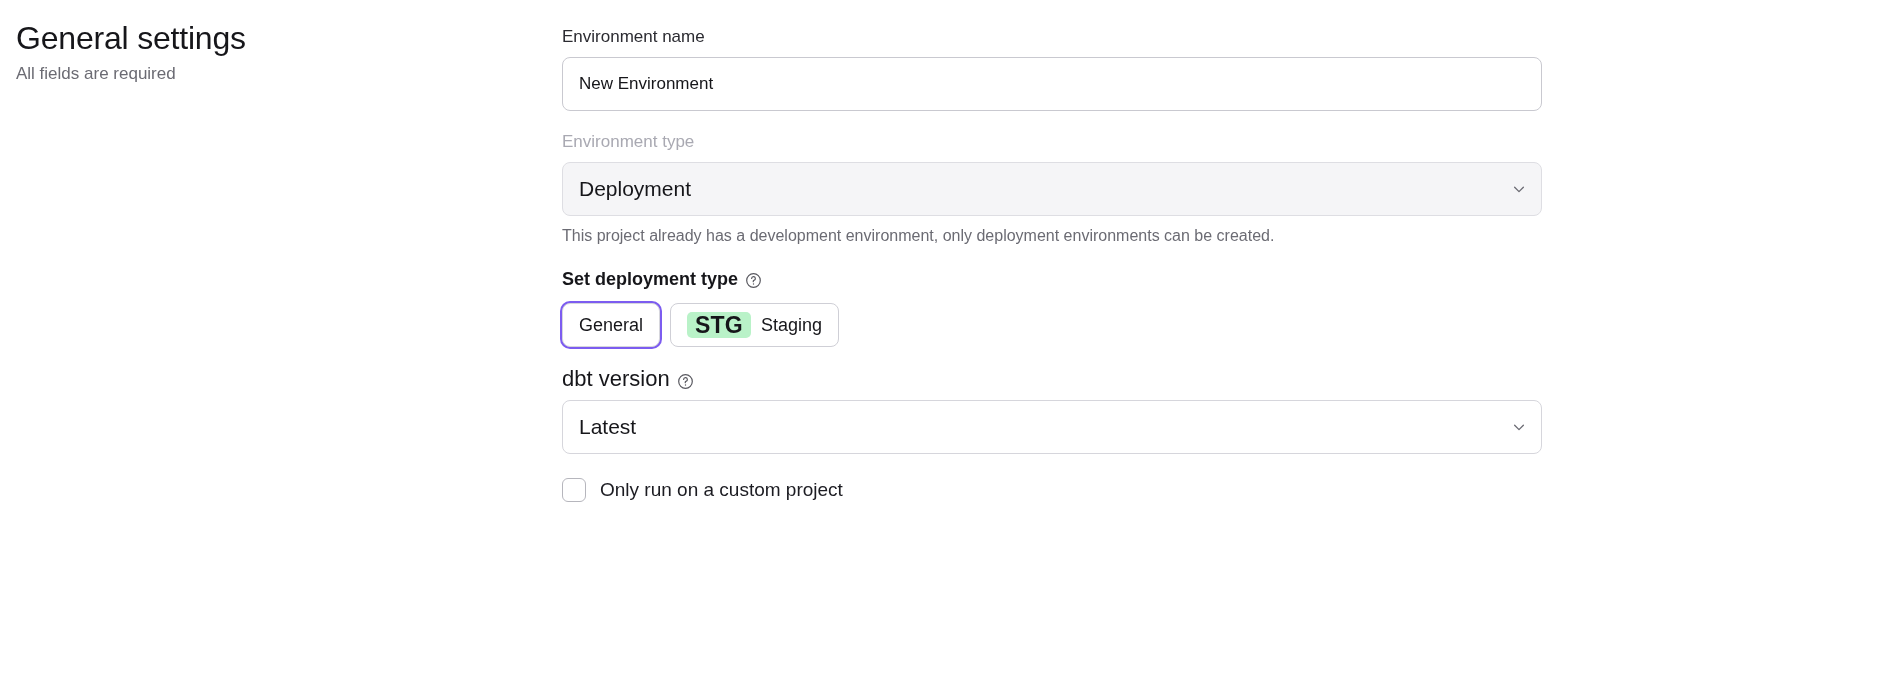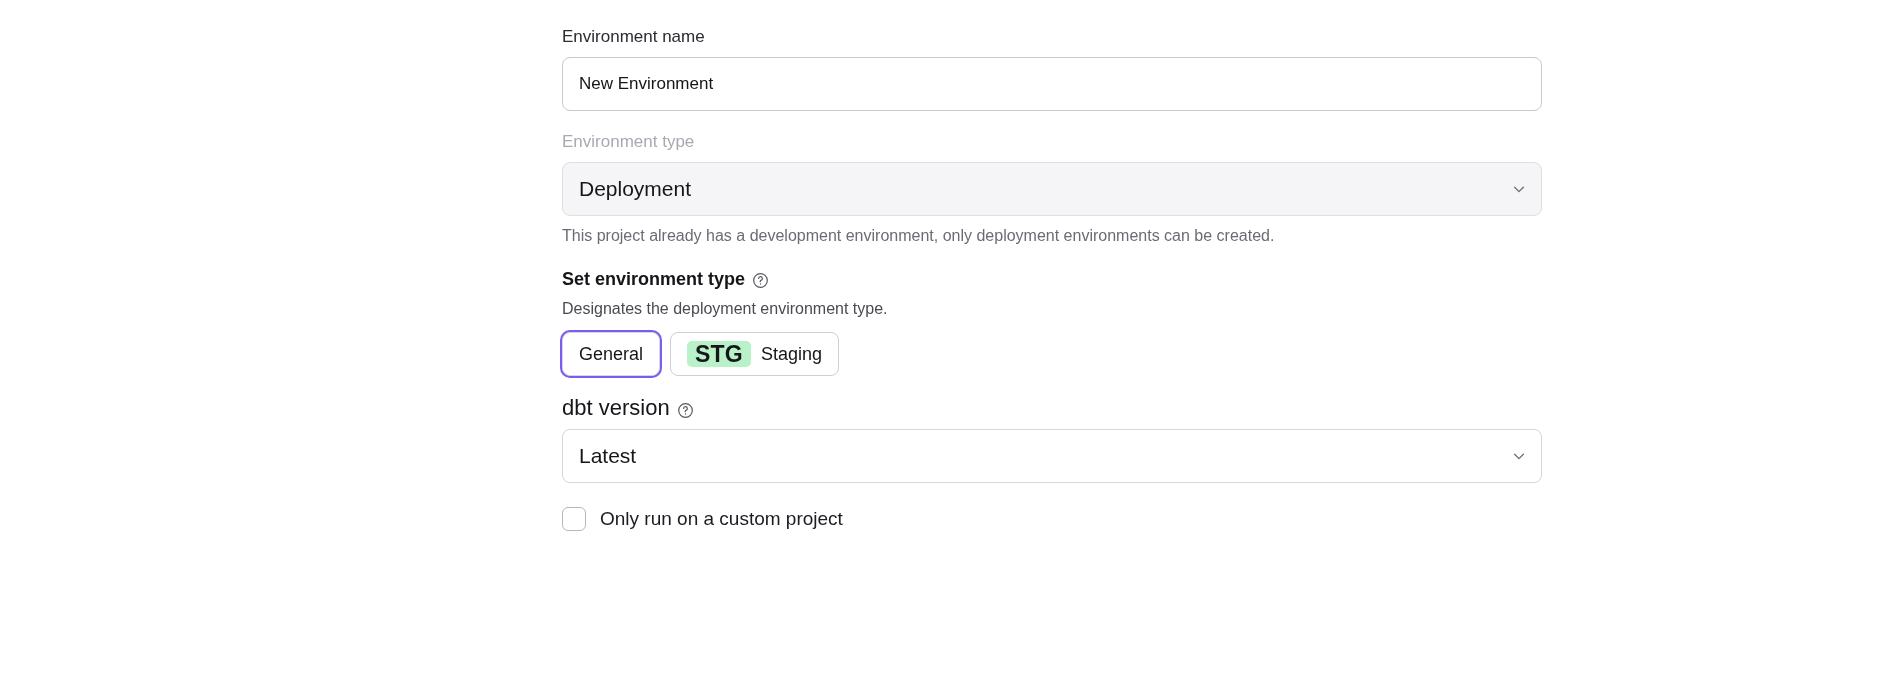--- a/index.html
+++ b/index.html
@@ -203,20 +203,24 @@
     font-size: 19px;
     line-height: 24px;
     color: #1c1c22;
   }
 </style>
 </head>
 <body>
 
 <div class="page">
 
+  <div class="left-col">
+    <h1 class="page-title">General settings</h1>
+    <p class="page-subtitle">All fields are required</p>
+  </div>
 
   <div class="form-col">
 
     <div class="field">
       <label class="field-label">Environment name</label>
       <div class="text-input" placeholder="Environment name">New Environment</div>
     </div>
 
     <div class="field" style="margin-top:20px;">
       <label class="field-label disabled">Environment type</label>
@@ -226,30 +230,29 @@
           <svg viewBox="0 0 16 16" width="14" height="14" fill="none" stroke="currentColor" stroke-width="1.5" stroke-linecap="round" stroke-linejoin="round">
               <path d="M3 6l5 5 5-5"></path>
             </svg>
         </span>
       </div>
       <div class="help-text">This project already has a development environment, only deployment environments can be created.</div>
     </div>
 
     <div class="field">
       <div class="section-heading">
-        <span>Set environment type</span>
+        <span>Set deployment type</span>
         <span class="q-icon">
           <svg viewBox="0 0 20 20" width="17" height="17" fill="none" stroke="currentColor" stroke-width="1.4">
             <circle cx="10" cy="10" r="8"></circle>
             <path d="M7.8 7.6a2.2 2.2 0 1 1 2.7 2.2c-.5.15-.8.6-.8 1.1v.5" stroke-linecap="round"></path>
             <circle cx="10" cy="14.1" r="0.8" fill="currentColor" stroke="none"></circle>
           </svg>
         </span>
       </div>
-      <div class="section-sub">Designates the deployment environment type.</div>
 
       <div class="seg-group">
         <button class="seg-btn focused">
           <span>General</span>
         </button>
         <button class="seg-btn">
           <span class="badge stg">STG</span>
           <span>Staging</span>
         </button>
       </div>

